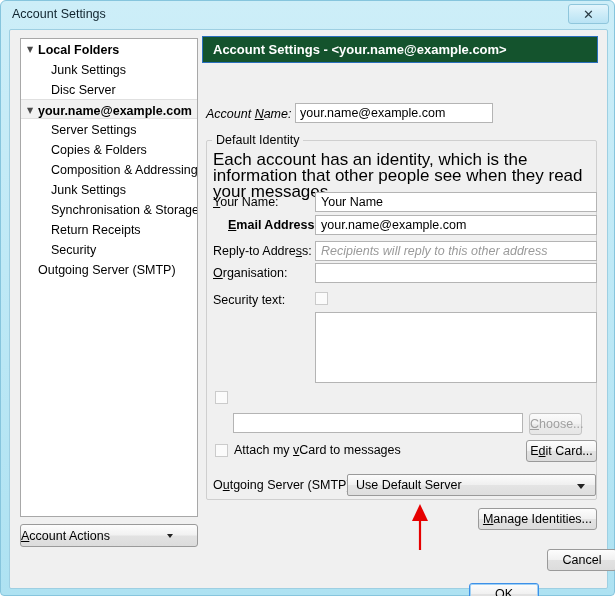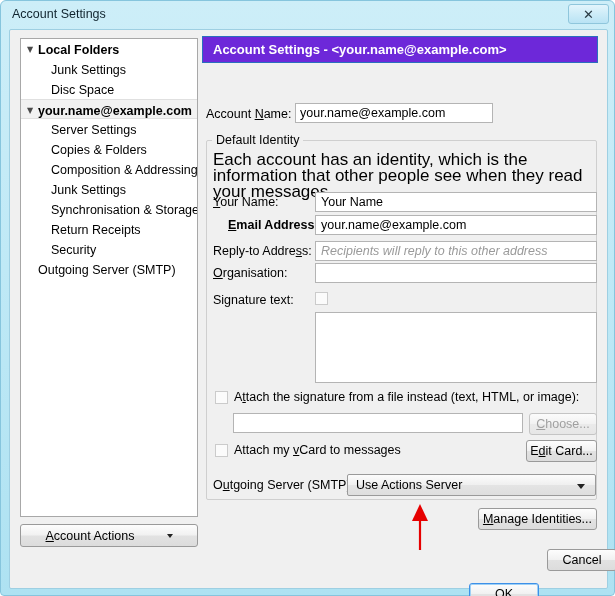--- a/index.html
+++ b/index.html
@@ -103,53 +103,54 @@
 
   .account-actions {
     position: absolute;
     left: 10px; top: 494px;
     width: 178px; height: 23px;
     box-sizing: border-box;
     border: 1px solid #9a9a9a;
     border-radius: 3px;
     background: linear-gradient(180deg,#fdfdfd 0%, #f1f1f1 48%, #e2e2e2 52%, #dcdcdc 100%);
     font-size: 12.5px;
-    display: flex; align-items: center; justify-content: center;
+    display: flex; align-items: center; 
     position: absolute;
   }
   .account-actions .aa-label { margin-right: 38px; }
   .aa-arrow {
     position: absolute;
     right: 24px; top: 9px;
     width: 0; height: 0;
     border-left: 3px solid transparent;
     border-right: 3px solid transparent;
     border-top: 4px solid #222;
   }
 
   
   .panel-header {
     position: absolute;
     left: 192px; top: 6px;
     width: 396px; height: 27px;
     box-sizing: border-box;
-    background: #6d28d9;
+    background: #14532d;
     border: 1px solid #2a6fbd;
     color: #ffffff;
     font-weight: bold;
     font-size: 13px;
     line-height: 25px;
     padding-left: 10px;
     white-space: nowrap;
   }
 
   .acct-name-label {
     position: absolute;
     left: 196px; top: 77px;
     font-size: 12.5px;
+    font-style: italic;
   }
   .acct-name-input {
     position: absolute;
     left: 285px; top: 73px;
     width: 198px; height: 20px;
     box-sizing: border-box;
     border: 1px solid #b4b4b4;
     background: #ffffff;
     font-family: "Liberation Sans", sans-serif;
     font-size: 12.5px;
@@ -295,21 +296,21 @@
     <div class="close-btn">
       <span>✕</span>
     </div>
   </div>
 
   <div class="client">
 
     <div class="tree-pane" id="tree">
         <div class="tree-row root root"><span class="twisty">▼</span><span class="tree-label">Local Folders</span></div>
         <div class="tree-row child"><span class="tree-label">Junk Settings</span></div>
-        <div class="tree-row child"><span class="tree-label">Disc Space</span></div>
+        <div class="tree-row child"><span class="tree-label">Disc Server</span></div>
         <div class="tree-row root selected"><span class="twisty">▼</span><span class="tree-label">your.name@example.com</span></div>
         <div class="tree-row child"><span class="tree-label">Server Settings</span></div>
         <div class="tree-row child"><span class="tree-label">Copies &amp; Folders</span></div>
         <div class="tree-row child"><span class="tree-label">Composition &amp; Addressing</span></div>
         <div class="tree-row child"><span class="tree-label">Junk Settings</span></div>
         <div class="tree-row child"><span class="tree-label">Synchronisation &amp; Storage</span></div>
         <div class="tree-row child"><span class="tree-label">Return Receipts</span></div>
         <div class="tree-row child"><span class="tree-label">Security</span></div>
         <div class="tree-row root-plain"><span class="tree-label">Outgoing Server (SMTP)</span></div>
       </div>
@@ -332,38 +333,37 @@
         <div class="fld-label" style="left: 203px; top: 165px;"><u class="acc">Y</u>our Name:</div>
         <input class="fld-input" value="Your Name" style="left: 305px; top: 162px; width: 282px;">
         <div class="fld-label" style="left: 218px; top: 188px; font-weight: bold;"><u class="acc">E</u>mail Address:</div>
         <input class="fld-input" value="your.name@example.com" style="left: 305px; top: 185px; width: 282px;">
         <div class="fld-label" style="left: 203px; top: 214px;">Reply-to Addre<u class="acc">s</u>s:</div>
         <input class="fld-input" placeholder="Recipients will reply to this other address" style="left: 305px; top: 211px; width: 282px;">
         <div class="fld-label" style="left: 203px; top: 236px;"><u class="acc">O</u>rganisation:</div>
         <input class="fld-input" style="left: 305px; top: 233px; width: 282px;">
       </div>
 
-    <div class="fld-label" style="left:203px; top:263px;">Signature text:</div>
+    <div class="fld-label" style="left:203px; top:263px;">Security text:</div>
     <div class="cbox" style="left:305px; top:262px;"></div>
 
     <textarea class="sig-box" value="" style=""></textarea>
 
     <div class="cbox" style="left:205px; top:361px;"></div>
-    <div class="cbox-label" style="left:224px; top:360px;" id="attachfile-label">A<u class="acc">t</u>tach the signature from a file instead (text, HTML, or image):</div>
 
     <input class="fld-input" style="left: 223px; top: 383px; width: 290px;" value="">
-    <div class="btn disabled" style="left:519px; top:383px; width:68px;" id="choose-btn"><u class="acc">C</u>hoose...</div>
+    <div class="btn disabled" style="left:519px; top:383px; width:53px;" id="choose-btn"><u class="acc">C</u>hoose...</div>
 
     <div class="cbox" style="left:205px; top:414px;"></div>
     <div class="cbox-label" style="left:224px; top:413px;" id="vcard-label">Attach my <u class="acc">v</u>Card to messages</div>
     <div class="btn" style="left:516px; top:410px; width:71px;" id="editcard-btn">E<u class="acc">d</u>it Card...</div>
 
     <div class="fld-label" style="left:203px; top:448px;" id="smtp-label">O<u class="acc">u</u>tgoing Server (SMTP):</div>
     <div class="combo">
-      <span>Use Actions Server</span>
+      <span>Use Default Server</span>
       <span class="combo-arrow"></span>
     </div>
 
     <svg class="annot-arrow" viewBox="0 0 20 46">
       <line x1="10" y1="46" x2="10" y2="14" stroke="#e60000" stroke-width="2.2"></line>
       <polygon points="10,0 2,17 18,17" fill="#e60000"></polygon>
     </svg>
 
     <div class="btn" style="left:468px; top:478px; width:119px;" id="manage-btn"><u class="acc">M</u>anage Identities...</div>
 

